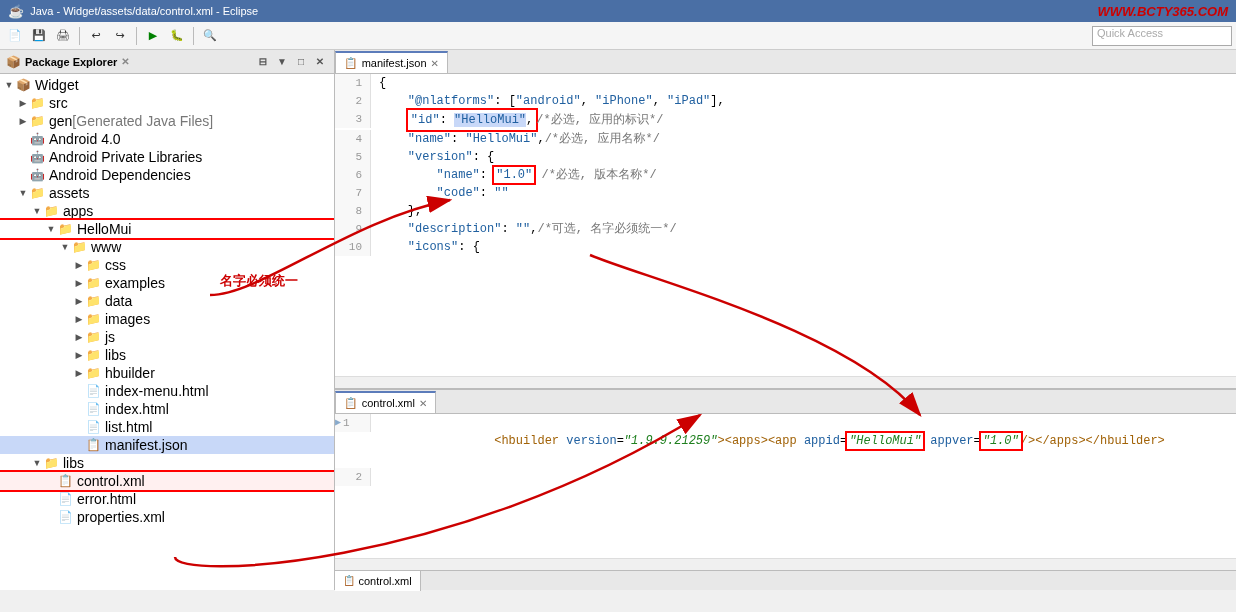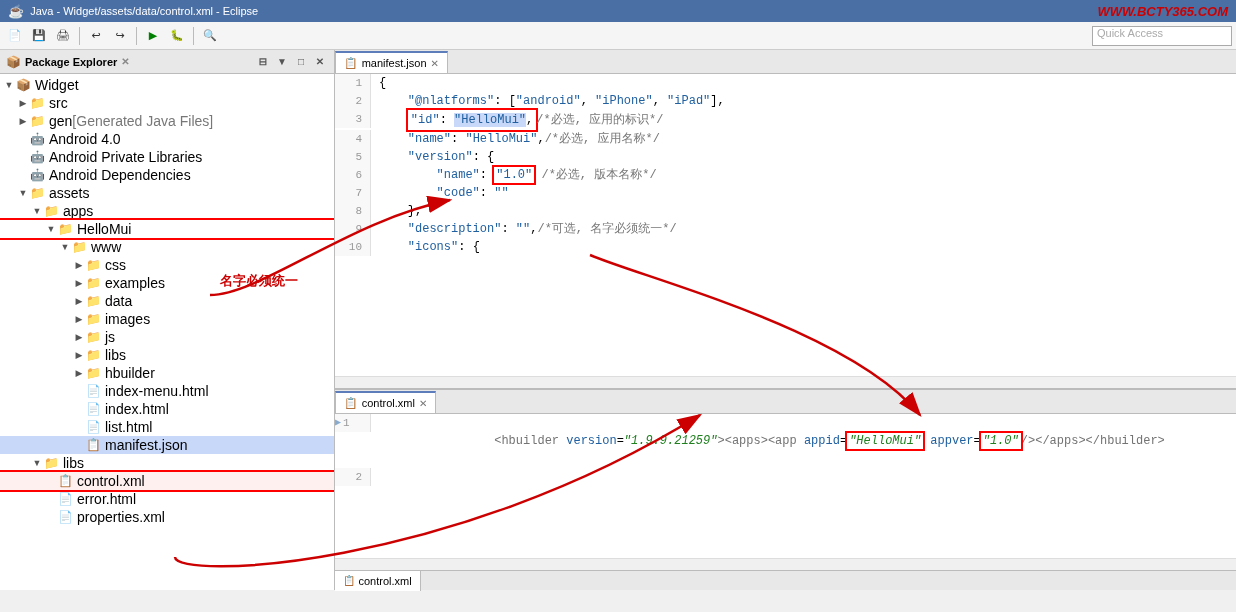--- a/index.html
+++ b/index.html
@@ -188,21 +188,21 @@
       font-size: 11px;
     }
     .line-content {
       padding-left: 8px;
       white-space: pre;
       color: #000;
     }
     .code-string { color: #2060a0; }
     .code-comment { color: #777; }
     .code-highlight { background: #c8d8f8; }
-    .code-tag { color: #737373; }
+    .code-tag { color: #a16207; }
     .code-attr { color: #2060a0; }
     .code-attrval { color: #208020; font-style: italic; }
 
     
     .editor-split {
       display: flex;
       flex-direction: column;
       flex: 1;
     }
     .editor-top {

